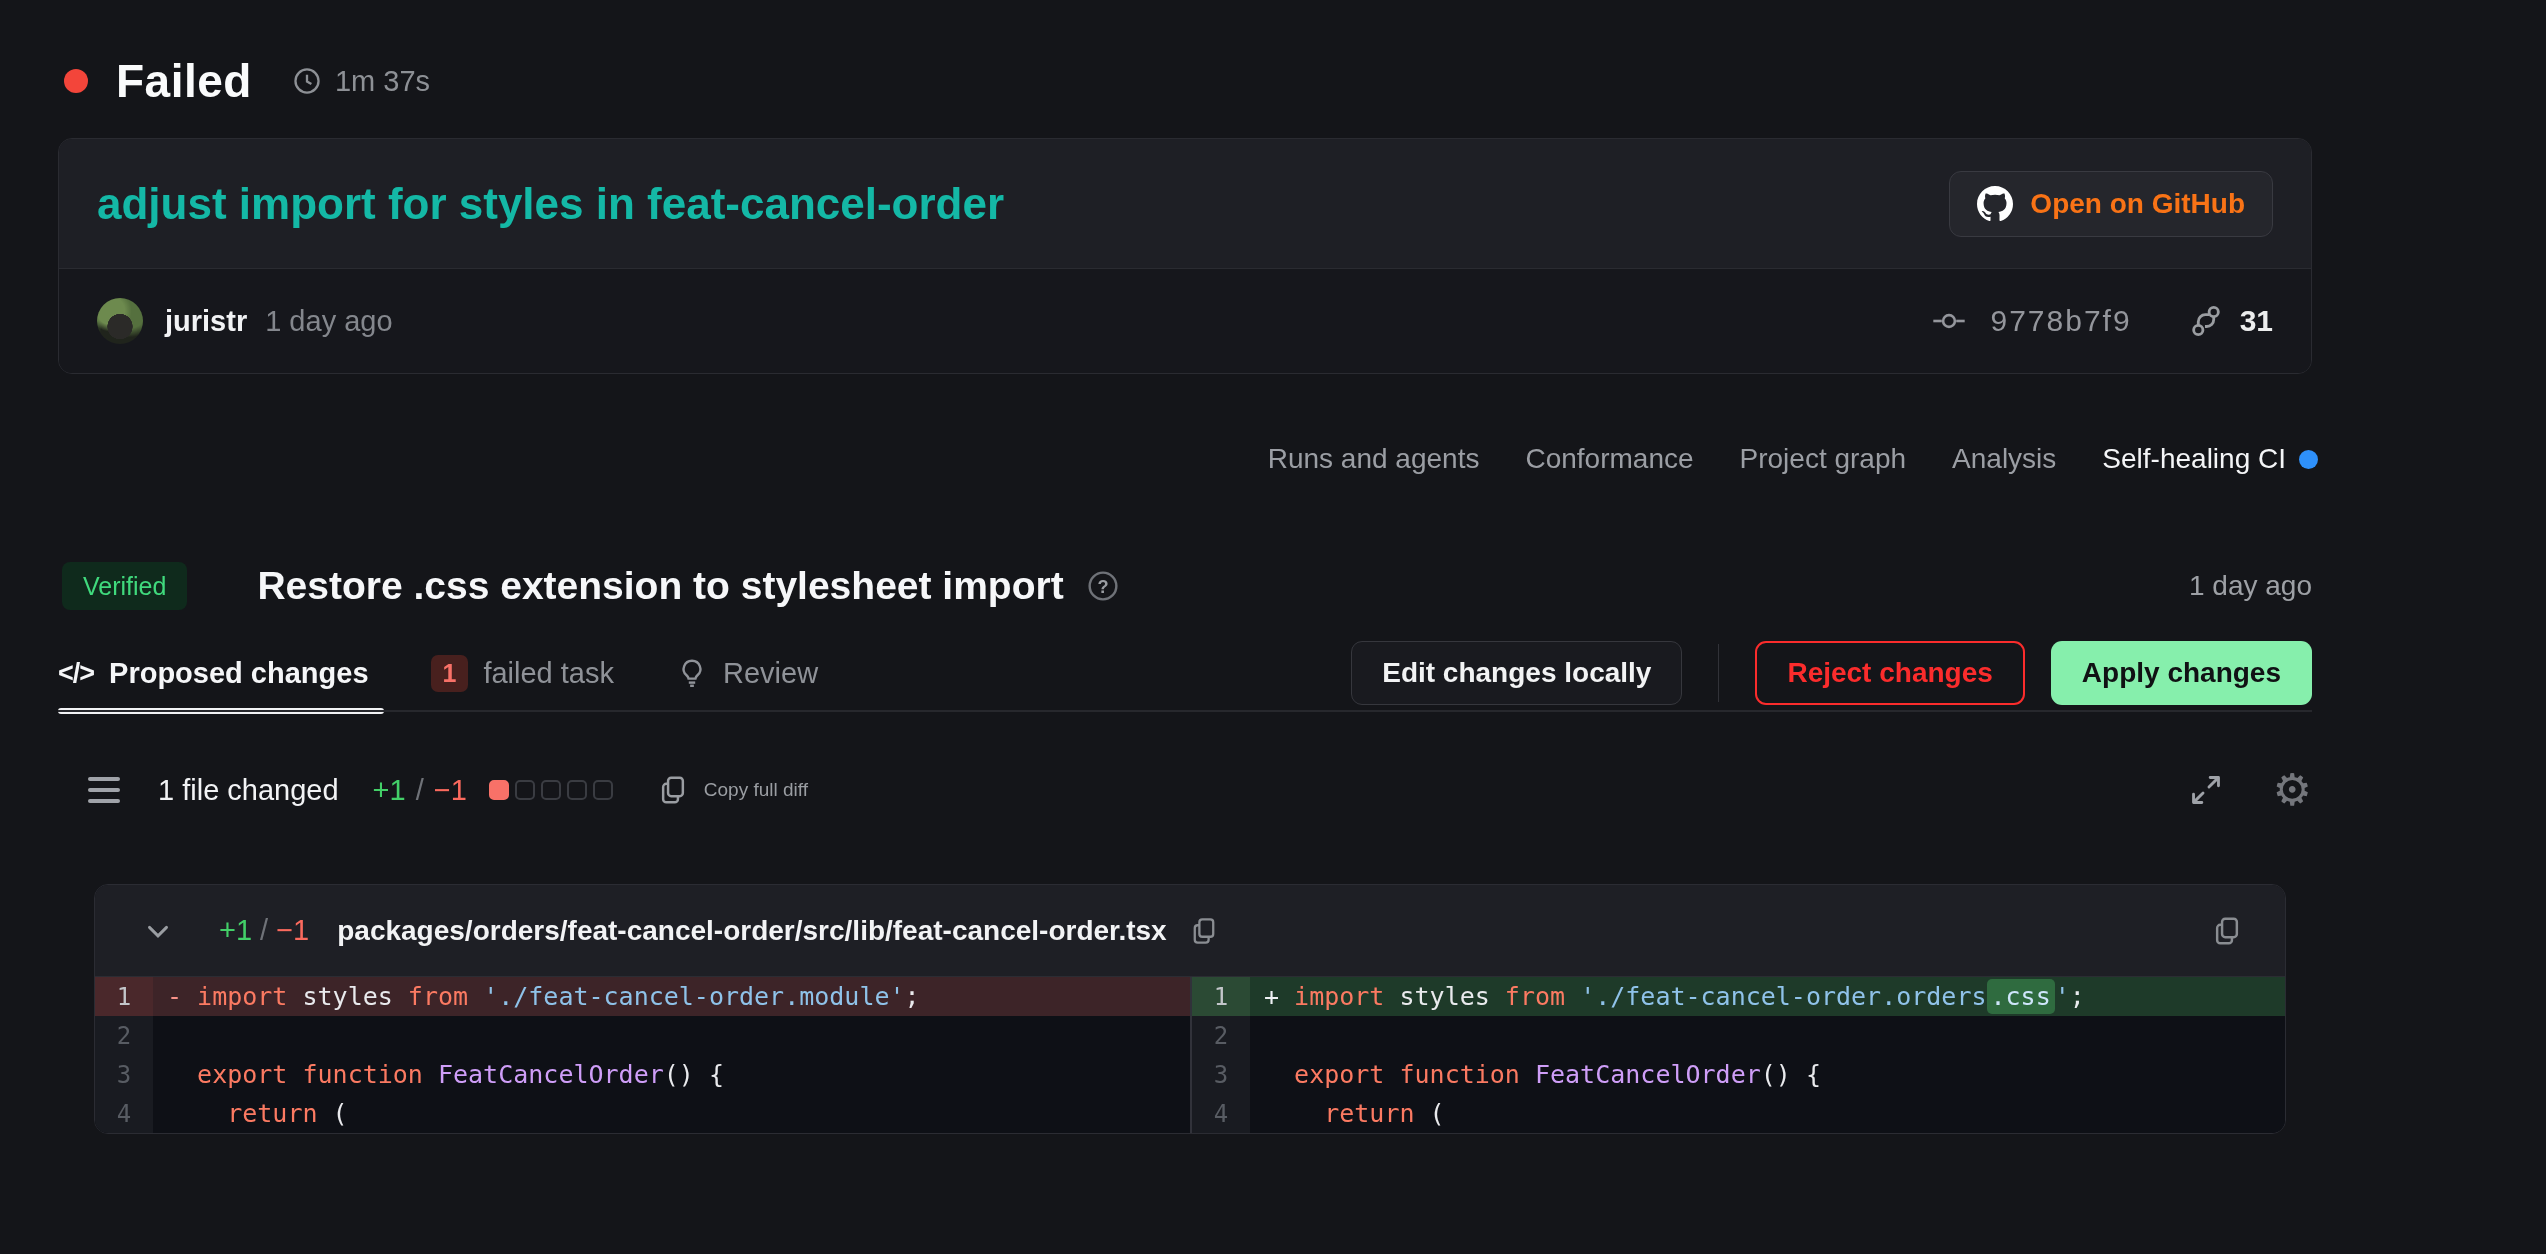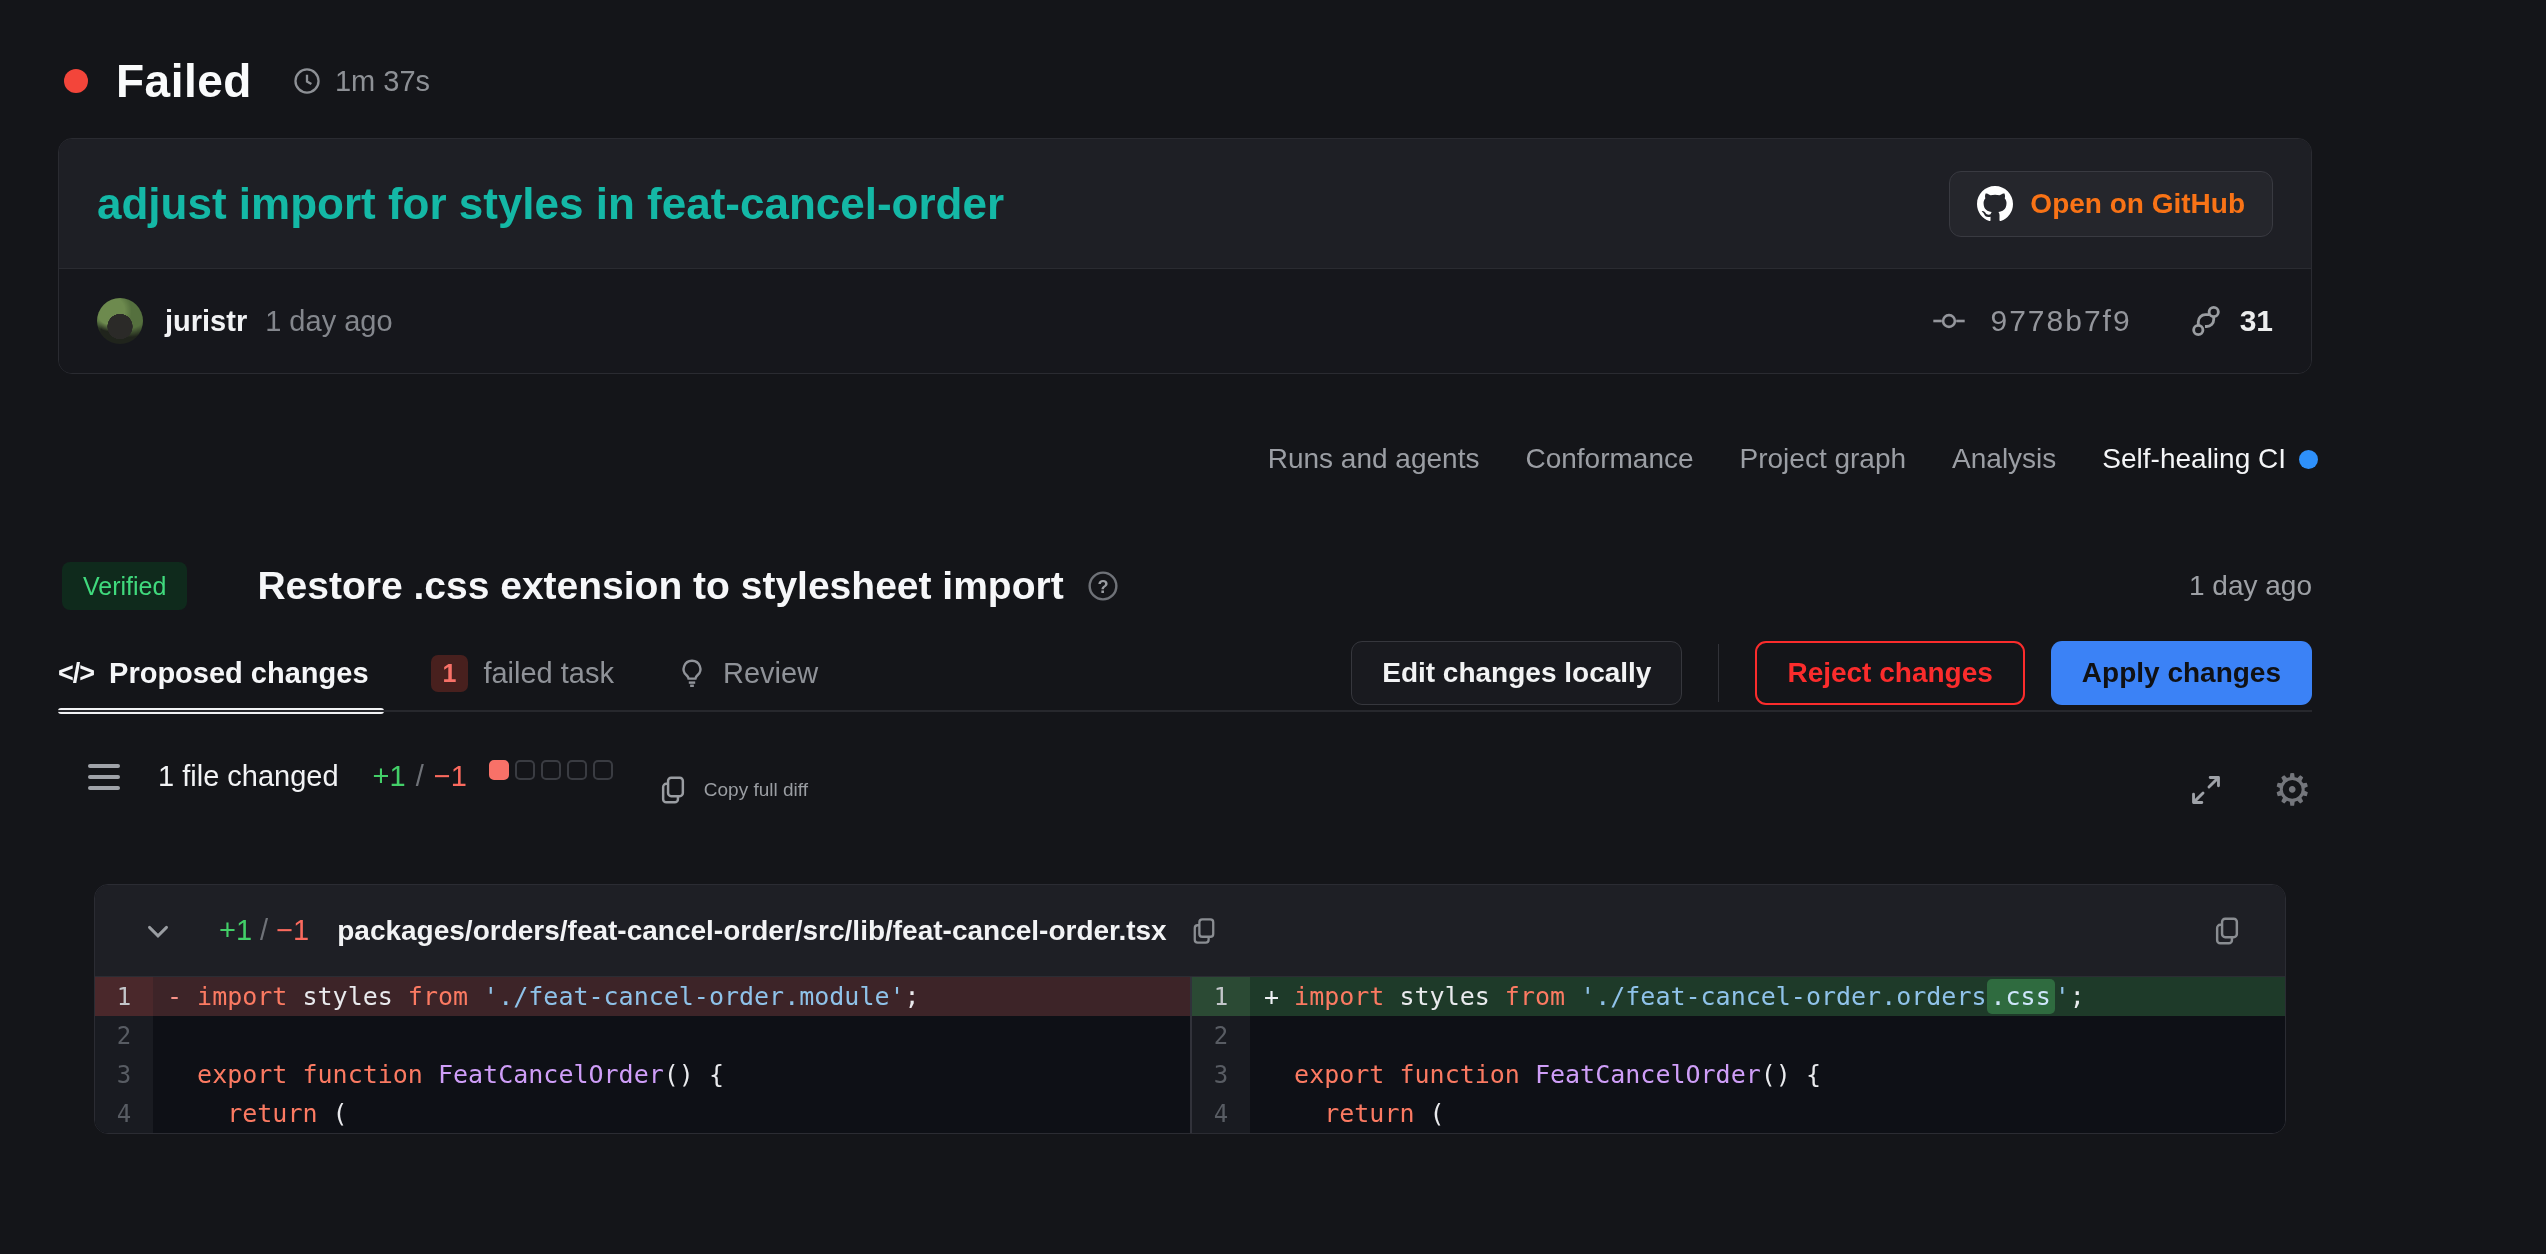--- a/index.html
+++ b/index.html
@@ -65,24 +65,24 @@
   .tab.active { color: #f5f6f8; font-weight: 600; }
   .tab .code-glyph { font-size: 27px; font-weight: 600; color: #f5f6f8; letter-spacing: -1px; }
   .tab-badge { background: #48201e; color: #f87168; font-size: 25px; font-weight: 600; border-radius: 7px; padding: 4px 12px; }
   .tabs-hairline { position: absolute; left: 0; right: 0; bottom: -6px; height: 2px; background: #27282d; }
   .tab-active-bar { position: absolute; left: 0; bottom: -8px; width: 326px; height: 6px; border-radius: 3px; background: #f2f3f5; }
   .actions { display: flex; align-items: center; }
   .btn { height: 64px; display: flex; align-items: center; padding: 0 30px; border-radius: 11px; font-size: 28px; font-weight: 600; cursor: pointer; border: 1px solid transparent; font-family: "Liberation Sans", sans-serif; }
   .btn-edit { background: #191a1f; border-color: #36373d; color: #f2f3f4; }
   .actions-divider { width: 1px; height: 58px; background: #313238; margin: 0 36px; }
   .btn-reject { background: transparent; border: 2px solid #fb2c2c; color: #fb2c2c; }
-  .btn-apply { background: #3b82f6; color: #101114; margin-left: 26px; }
-
-  
-  .diff-toolbar { display: flex; margin: 54px 58px 0 88px; height: 60px; }
+  .btn-apply { background: #86efac; color: #101114; margin-left: 26px; }
+
+  
+  .diff-toolbar { display: flex; align-items: center; margin: 54px 58px 0 88px; height: 60px; }
   .hamburger { display: flex; flex-direction: column; gap: 7px; cursor: pointer; padding: 4px 0; }
   .hamburger i { display: block; width: 32px; height: 4px; border-radius: 2px; background: #a0a3a9; }
   .files-changed { font-size: 29px; color: #f2f3f5; margin-left: 38px; }
   .stat { font-size: 29px; }
   .stat-add { color: #43cf68; margin-left: 34px; }
   .stat-sep { color: #6f7278; margin: 0 10px; }
   .stat-del { color: #fb6a5e; }
   .squares { display: flex; gap: 6px; margin-left: 22px; }
   .square { width: 20px; height: 20px; border-radius: 5px; border: 2px solid #3a3c42; }
   .square.filled { background: #f87168; border-color: #f87168; }

